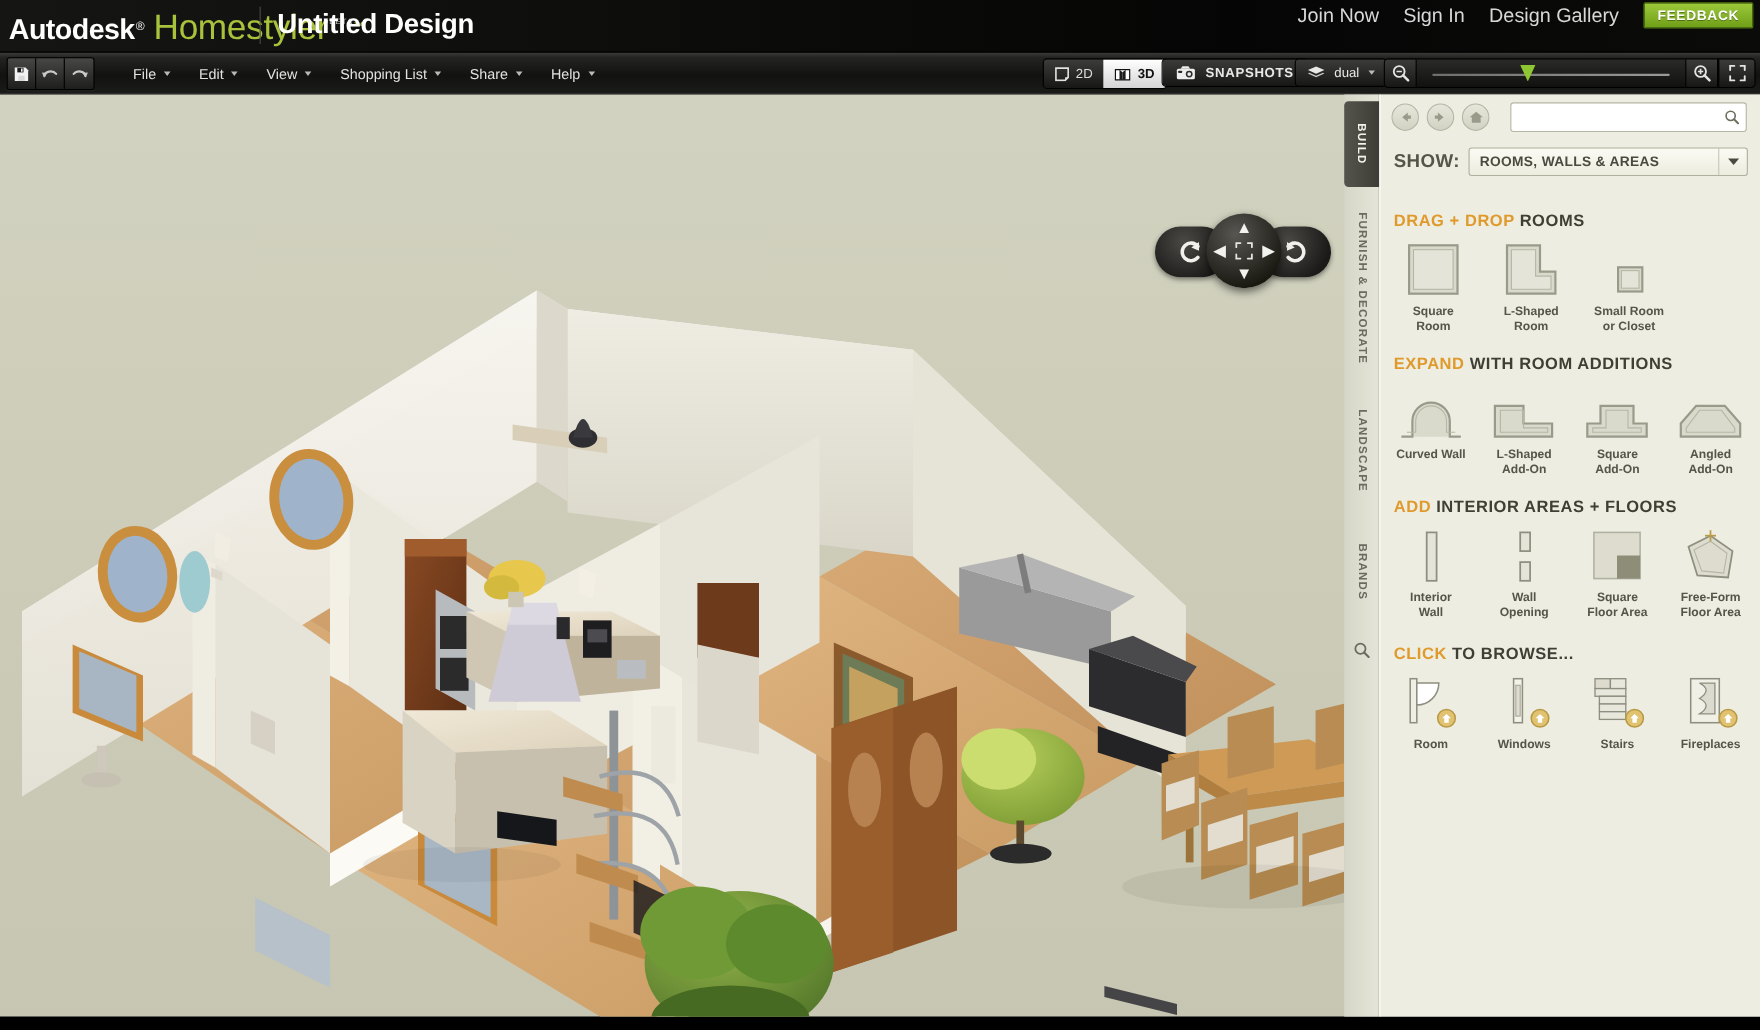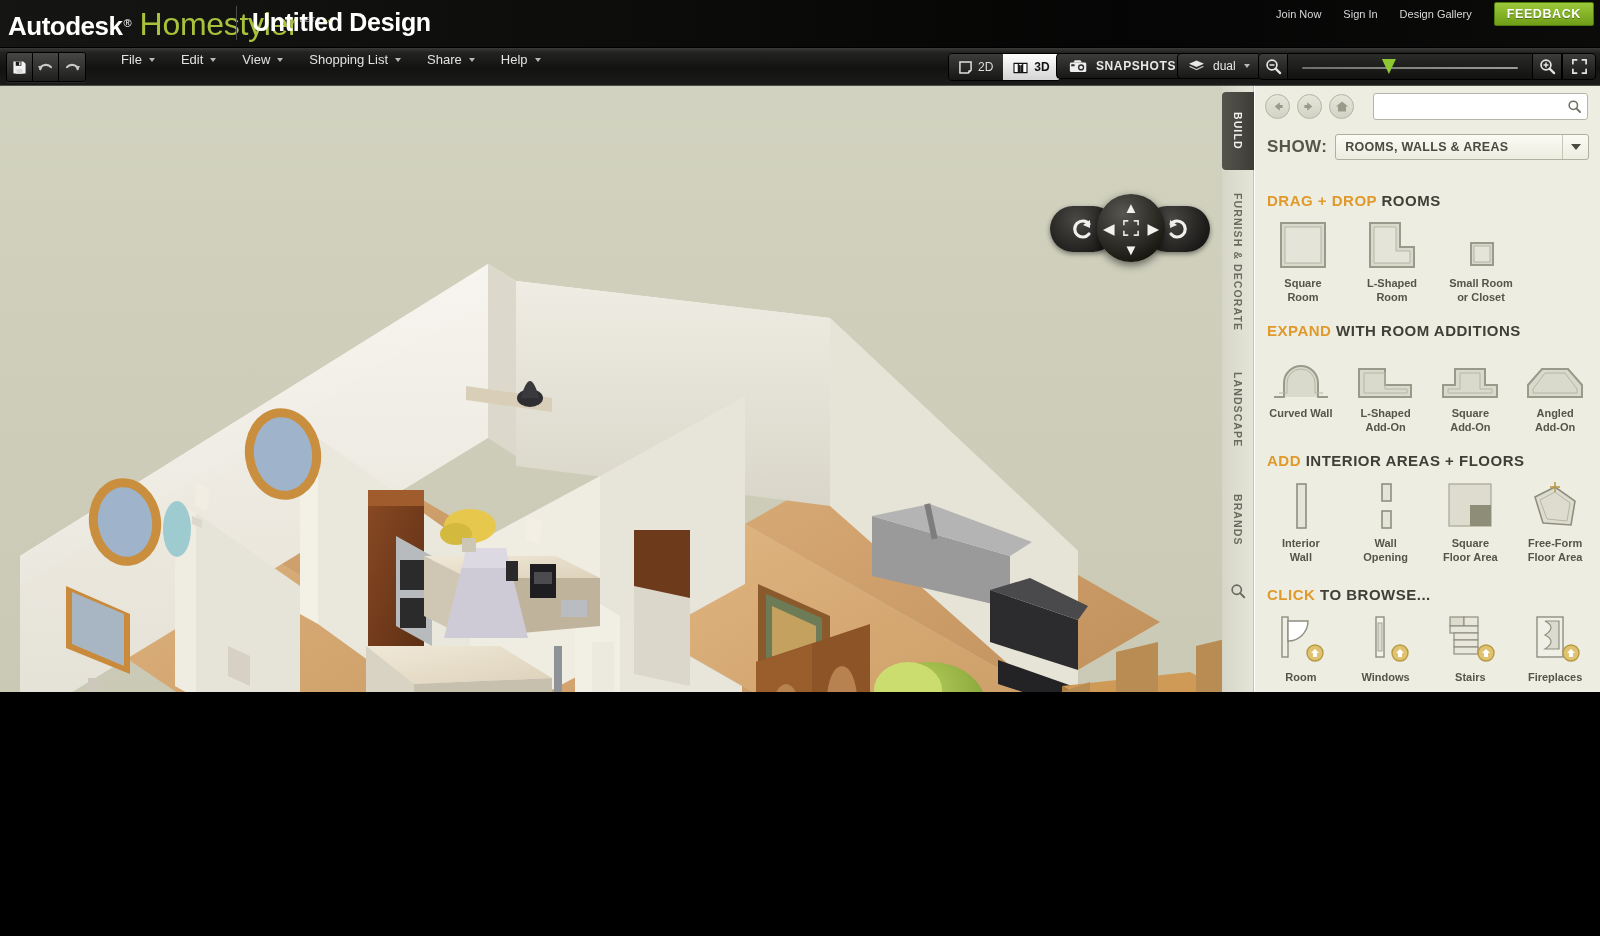--- a/index.html
+++ b/index.html
@@ -1,21 +1,21 @@
 <!DOCTYPE html>
 <html><head>
 <meta charset="utf-8">
 <style>
   * { box-sizing: border-box; margin: 0; padding: 0; }
   html, body {
     width: 1600px; height: 936px; overflow: hidden;
     background: #000;
     font-family: "Liberation Sans", sans-serif;
   }
-  #app { position: relative; width: 1600px; height: 692px; overflow: hidden; }
+  #app { position: relative; width: 1600px; height: 924px; overflow: hidden; }
 
   
   .brandbar {
     position: absolute; left:0; top:0; width:1600px; height:48px;
     background: linear-gradient(to right,#151513 0%,#0c0c0a 40%,#050505 70%,#0b0b0a 100%);
     border-bottom: 1px solid #000;
   }
   .logo { position:absolute; left:8px; top:6px; display:flex; align-items:baseline; }
   .logo .ad {
     font-size:26px; font-weight:bold; color:#fff; letter-spacing:-0.5px;
@@ -30,21 +30,21 @@
   .logo .tm { font-size:9px; color:#a8c23c; position:relative; top:-9px;}
   .divider-v {
     position:absolute; left:236px; top:6px; width:1px; height:34px;
     background:#4a4a48;
   }
   .doctitle {
     position:absolute; left:252px; top:8px;
     font-size:25px; color:#fff; font-weight:bold; letter-spacing:-0.3px;
   }
   .toplinks { position:absolute; right:6px; top:0px; height:28px; display:flex; align-items:center; gap:22px;}
-  .toplink { font-size:11px; color:#d8d8d8; cursor:pointer; white-space:nowrap;}
+  .toplink { font-size:18px; color:#d8d8d8; cursor:pointer; white-space:nowrap;}
   .feedback-btn {
     background: linear-gradient(to bottom,#9cc93a,#6f9e18);
     border:1px solid #4f7a0c; border-radius:2px;
     color:#fff; font-size:12.5px; font-weight:bold; letter-spacing:0.6px;
     padding:4px 12px; cursor:pointer; text-shadow:0 1px 0 rgba(0,0,0,.35);
   }
 
   
   .menubar {
     position:absolute; left:0; top:48px; width:1600px; height:38px;
@@ -55,21 +55,21 @@
     position:absolute; left:6px; top:4px; display:flex;
     border:1px solid #000; border-radius:3px; overflow:hidden;
     box-shadow:0 1px 0 rgba(255,255,255,.08);
   }
   .tbbtn {
     width:26px; height:28px; display:flex; align-items:center; justify-content:center;
     background:linear-gradient(to bottom,#474745,#1e1e1c);
     border-right:1px solid #000; cursor:pointer;
   }
   .tbbtn:last-child{border-right:none;}
-  .menus { position:absolute; left:108px; top:0px; height:38px; display:flex; align-items:flex-start; gap:0px;}
+  .menus { position:absolute; left:108px; top:0px; height:38px; display:flex; align-items:center; gap:0px;}
   .menu-item {
     display:flex; align-items:center; gap:7px; padding:4px 13px;
     color:#e2e2e2; font-size:13px; cursor:pointer; border-radius:2px;
   }
   .caret-sm { width:0;height:0;border-left:3.5px solid transparent;border-right:3.5px solid transparent;border-top:4px solid #b9b9b9;}
 
   .viewmodes {
     position:absolute; left:948px; top:5px; display:flex;
     border:1px solid #000; border-radius:4px; overflow:hidden;
   }

